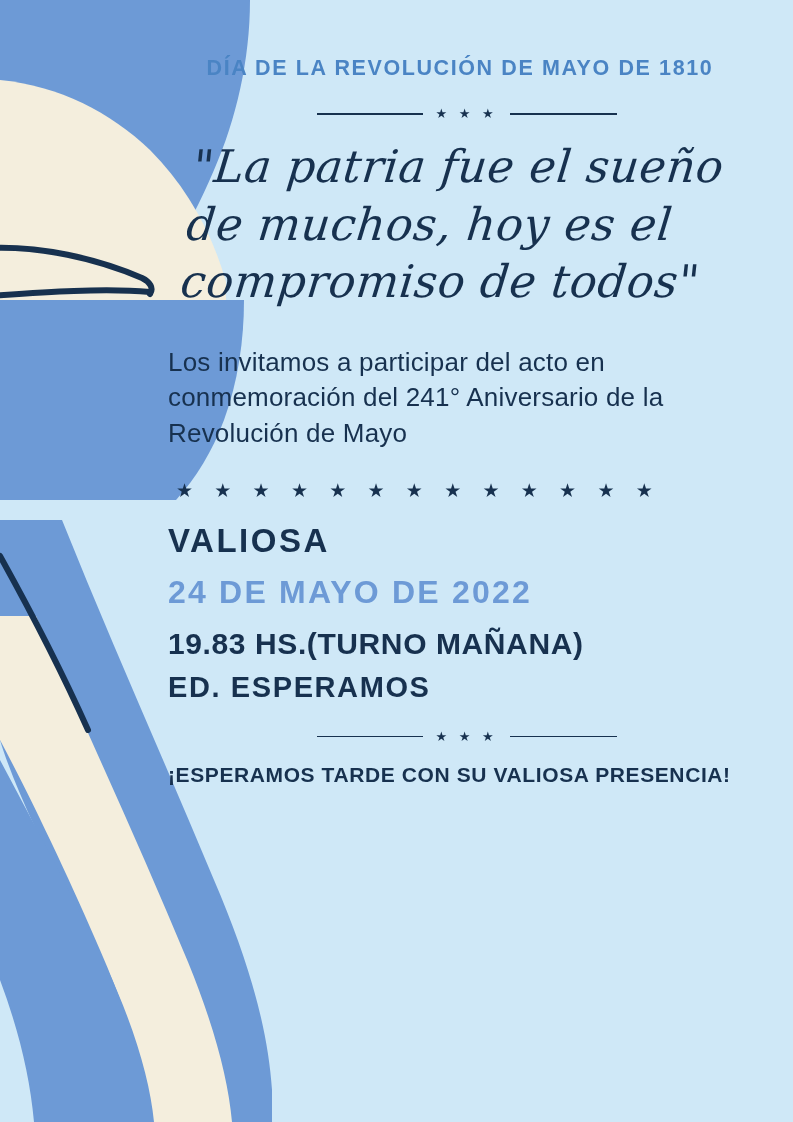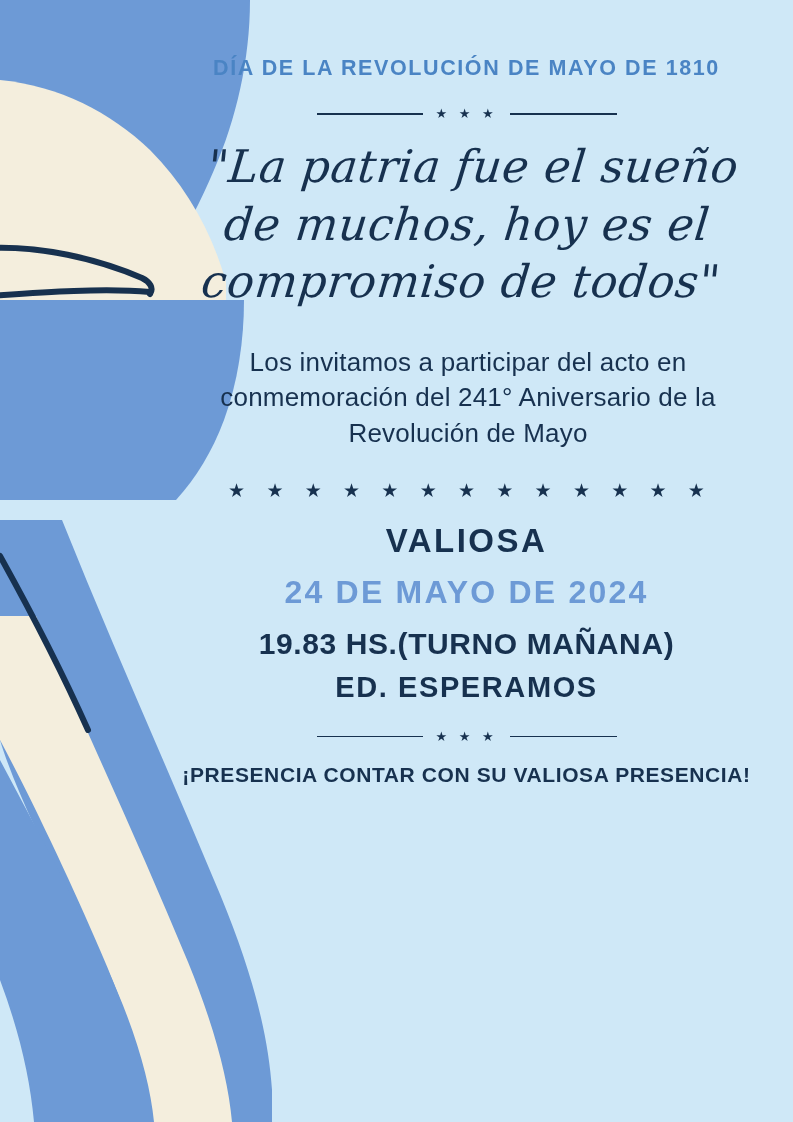--- a/index.html
+++ b/index.html
@@ -32,21 +32,20 @@
   }
   
   .content {
     position: absolute;
     left: 140px;
     top: 0;
     width: 653px;
     height: 1122px;
     box-sizing: border-box;
     padding: 52px 28px 18px 28px;
-    text-align: center;
     color: #17314f;
   }
   .title {
     font-size: 21.5px;
     letter-spacing: 1.6px;
     font-weight: bold;
     color: #4a84c4;
     line-height: 1.55;
     text-transform: uppercase;
     margin: 0 auto;
@@ -195,27 +194,27 @@
       <span class="rule"></span>
     </div>
 
     <div class="quote">"La patria fue el sueño de muchos, hoy es el compromiso de todos"</div>
 
     <div class="invite">Los invitamos a participar del acto en conmemoración del 241° Aniversario de la Revolución de Mayo</div>
 
     <div class="starline">★ ★ ★ ★ ★ ★ ★ ★ ★ ★ ★ ★ ★</div>
 
     <div class="day">VALIOSA</div>
-    <div class="date">24 DE MAYO DE 2024</div>
+    <div class="date">24 DE MAYO DE 2022</div>
     <div class="time">19.83 HS.(TURNO MAÑANA)</div>
 
     <div class="place2">ED. ESPERAMOS</div>
 
     <div class="divider2">
       <span class="rule"></span>
       <span class="stars">★ ★ ★</span>
       <span class="rule"></span>
     </div>
 
-    <div class="closing">¡PRESENCIA CONTAR CON SU VALIOSA PRESENCIA!</div>
+    <div class="closing">¡ESPERAMOS TARDE CON SU VALIOSA PRESENCIA!</div>
 
   </div>
 </div>
 
 </body></html>

